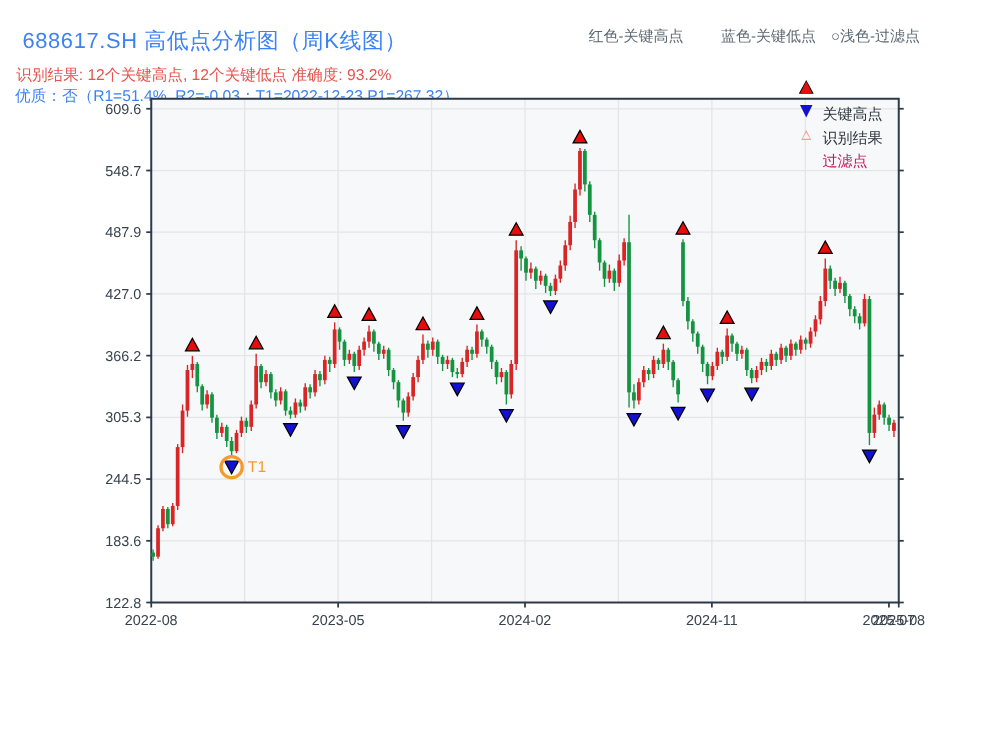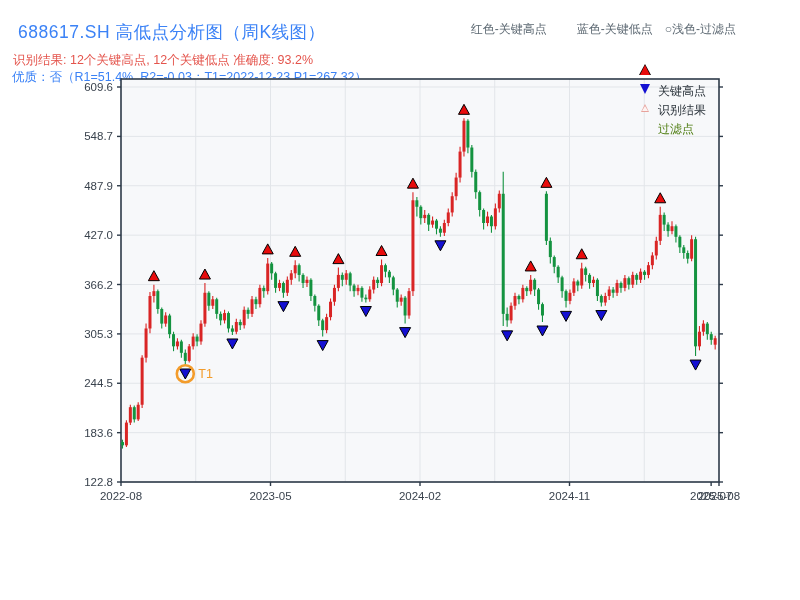--- a/index.html
+++ b/index.html
@@ -18,21 +18,21 @@
   #legend-box{left:638px;top:60px;width:92px;}
   .lg-row{display:flex;align-items:center;height:19px;}
   .lg-glyph{width:14px;display:flex;justify-content:center;margin-right:6px;}
   .tri-up{width:0;height:0;border-left:5.5px solid transparent;border-right:5.5px solid transparent;border-bottom:10px solid #e80c0c;position:relative;}
   .tri-up:after{content:"";position:absolute;left:-6.5px;top:-1px;border-left:6.5px solid transparent;border-right:6.5px solid transparent;border-bottom:11.5px solid #000;z-index:-1;}
   .tri-down{width:0;height:0;border-left:5.5px solid transparent;border-right:5.5px solid transparent;border-top:10px solid #1410d2;position:relative;}
   .tri-down:after{content:"";position:absolute;left:-6.5px;top:-10.5px;border-left:6.5px solid transparent;border-right:6.5px solid transparent;border-top:11.5px solid #000;z-index:-1;}
   .tri-open{width:0;height:0;border-left:4.5px solid transparent;border-right:4.5px solid transparent;border-bottom:8px solid #e8a29c;position:relative;}
   .tri-open:after{content:"";position:absolute;left:-3px;top:2.2px;border-left:3px solid transparent;border-right:3px solid transparent;border-bottom:5.2px solid #fdf3f2;}
   .lg-label{font-size:12px;color:#2b333b;margin-top:44px;}
-  .lg-label.muted{color:#4d7c0f;}
+  .lg-label.muted{color:#be185d;}
 </style>
 </head>
 <body>
 
 <div class="abs" id="title">688617.SH 高低点分析图（周K线图）</div>
 <div class="abs" id="result-line">识别结果: 12个关键高点, 12个关键低点  准确度: 93.2%</div>
 <div class="abs" id="quality-line">优质：否（R1=51.4%, R2=-0.03；T1=2022-12-23 P1=267.32）</div>
 
 <div class="abs" id="color-key">
   <span class="ck1">红色-关键高点</span>

